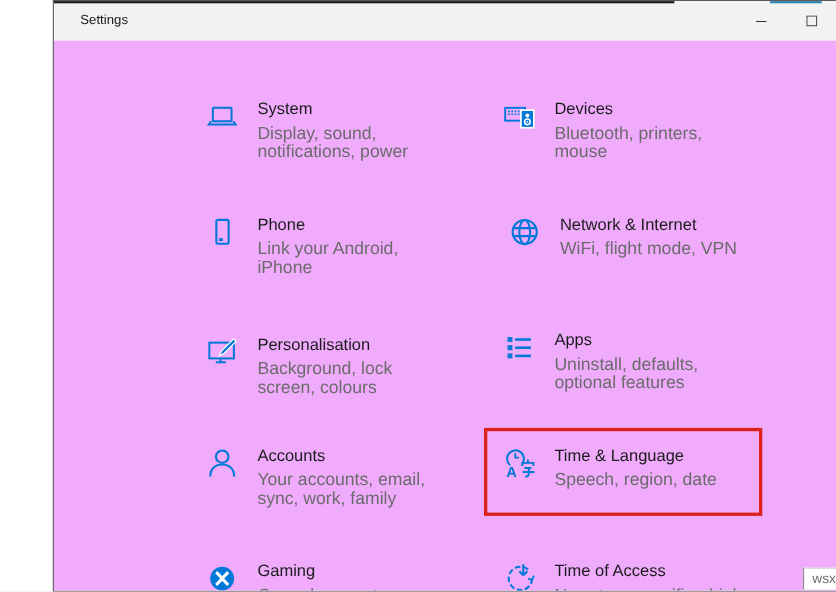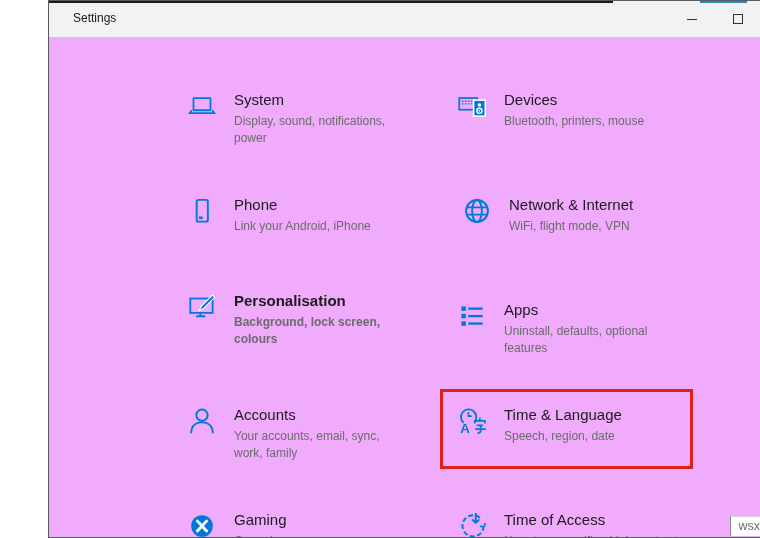--- a/index.html
+++ b/index.html
@@ -19,21 +19,21 @@
   .win-title { position:absolute; left:24px; top:10px; font-size:12px; color:#1a1a1a; }
   .controls { position:absolute; right:0; top:0; height:36px; display:flex; }
   .ctrl { width:46px; height:36px; display:flex; align-items:center; justify-content:center;
           background:transparent; border:none; padding:0; cursor:default; }
 
   .content { position:absolute; top:36px; left:0; right:0; bottom:0; background:#f0abfc; overflow:hidden; }
 
   .tile { position:absolute; width:262px; height:100px; }
   .tile .icon { position:absolute; left:6px; top:2px; width:38px; height:38px; }
   .tile .t-title { position:absolute; left:55px; top:4px; font-size:15px; color:#1b1b1b; white-space:nowrap; }
-  .tile .t-sub { position:absolute; left:55px; top:26px; width:176px; font-size:12px; line-height:17px; color:#6b6b6b; }
+  .tile .t-sub { position:absolute; left:55px; top:26px; width:176px; font-size:16px; line-height:17px; color:#6b6b6b; }
 
   .highlight-box { position:absolute; left:391px; top:352px; width:247px; height:74px;
                    border:3px solid #de2118; z-index:5; pointer-events:none; }
 
   .scrollbar { position:absolute; right:4px; top:0; bottom:0; width:3px; background:#9d9d9d; z-index:4; }
 
   .wm-corner { position:absolute; right:1px; bottom:1px; z-index:9; background:#ffffff;
                border-left:1px solid #8a8a8a; border-top:1px solid #cfcfcf;
                padding:2px 5px 3px 7px; font-size:12.5px; color:#6e6e6e; }
   .wm-side { position:absolute; right:0px; top:260px; z-index:9;
@@ -101,21 +101,21 @@
       </div>
       <div class="tile" style="left: 405px; top: 155px;">
         <span class="icon"><svg viewBox="0 0 32 32" width="34" height="34" fill="none" stroke="#0078d7" stroke-width="1.8">
             <circle cx="16" cy="16" r="10.3"></circle>
             <ellipse cx="16" cy="16" rx="4.6" ry="10.3"></ellipse>
             <path d="M6.6 12.6 h18.8 M6.6 19.4 h18.8"></path>
           </svg></span>
         <div class="t-title">Network &amp; Internet</div>
         <div class="t-sub">WiFi, flight mode, VPN</div>
       </div>
-      <div class="tile" style="left: 130px; top: 251px; font-weight: bold;">
+      <div class="tile" style="left: 130px; top: 264px;">
         <span class="icon"><svg viewBox="0 0 32 32" width="34" height="34" fill="none" stroke="#0078d7" stroke-width="1.7">
             <rect x="5" y="8" width="21" height="13.5"></rect>
             <path d="M14.5 21.5 v3.2 M10.5 24.7 h8.5"></path>
             <path d="M25.8 4.8 L15.6 15 l-2.3 4.4 4.4 -2.3 L27.9 6.9 Z" fill="#0078d7" stroke="#ffffff" stroke-width="1"></path>
           </svg></span>
         <div class="t-title">Personalisation</div>
         <div class="t-sub">Background, lock screen, colours</div>
       </div>
       <div class="tile" style="left: 400px; top: 260px;">
         <span class="icon"><svg viewBox="0 0 32 32" width="34" height="34" fill="#0078d7" stroke="none">

